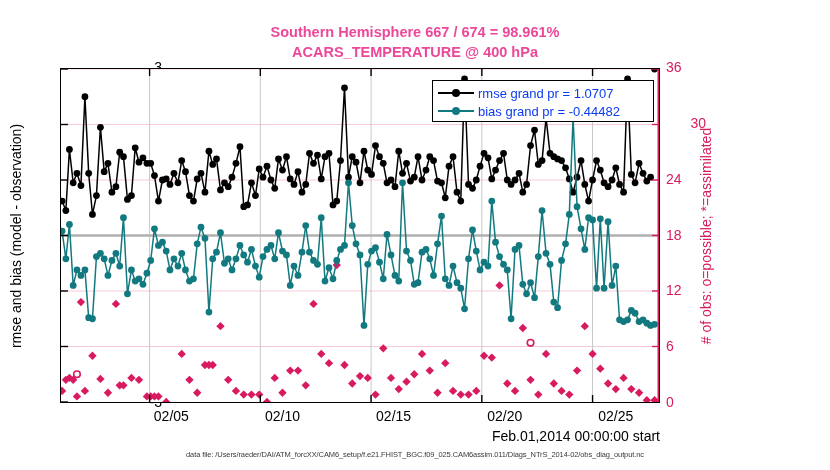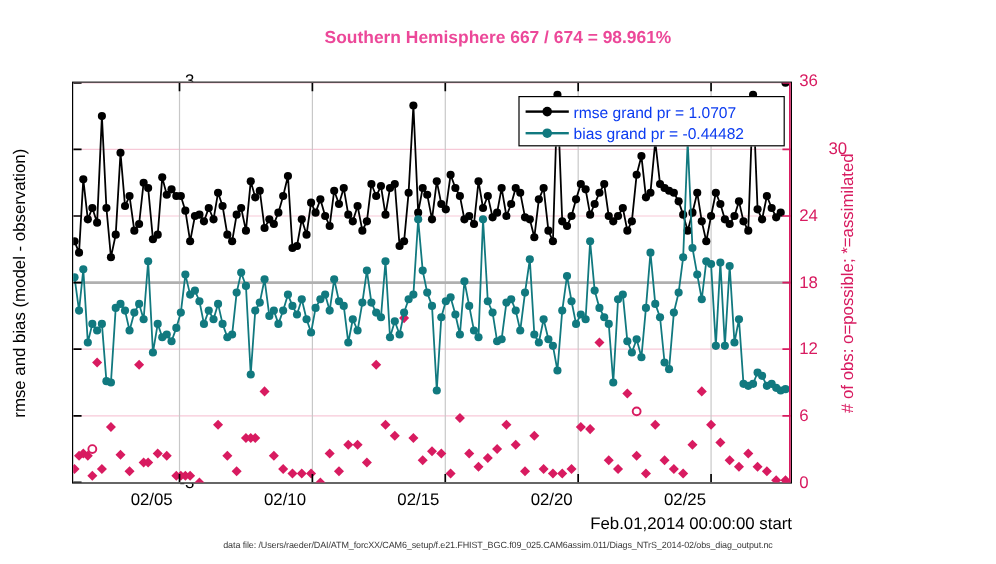--- a/index.html
+++ b/index.html
@@ -43,21 +43,21 @@
   .ylab-r-wrap{position:absolute;left:706px;top:68px;height:335px;width:1px;}
   .ylab-r{
     position:absolute;left:0;top:50%;
     transform:translate(-50%,-50%) rotate(-90deg);
     transform-origin:center center;white-space:nowrap;
     font-size:14px;color:#d81b60;
   }
 
   
   .xtick{
-    position:absolute;top:408px;width:80px;margin-left:-40px;text-align:left;
+    position:absolute;top:408px;width:80px;margin-left:-40px;text-align:right;
     font-size:14px;color:#000;
   }
   .xlab{
     position:absolute;left:60px;top:428px;width:600px;text-align:right;
     font-size:14px;color:#000;
   }
   .footer{
     position:absolute;left:0;top:450px;width:830px;text-align:center;
     font-size:7.5px;color:#3a3a3a;letter-spacing:-0.1px;
   }
@@ -76,20 +76,21 @@
   }
   .lg-text{font-size:13px;color:#0b3bf0;white-space:nowrap;padding-left:4px;}
 </style>
 </head>
 <body>
 
 <div id="root">
 
   <div class="title">
     <span>Southern Hemisphere 667 / 674 = 98.961%</span>
+    <span class="l2">ACARS_TEMPERATURE @ 400 hPa</span>
   </div>
 
   <div class="ylab-l-wrap">
     <div class="ylab-l">rmse and bias (model - observation)</div>
   </div>
 
   <div class="ylab-r-wrap">
     <div class="ylab-r"># of obs: o=possible; *=assimilated</div>
   </div>
 

